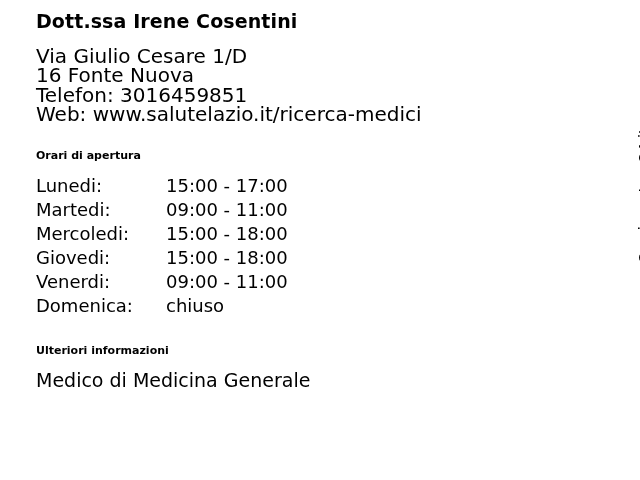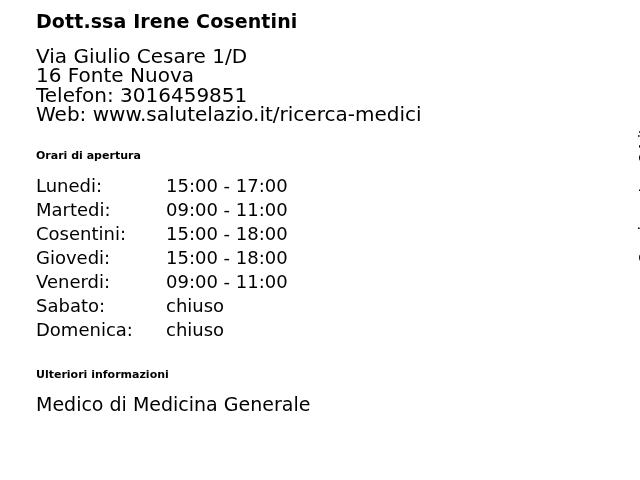--- a/index.html
+++ b/index.html
@@ -98,34 +98,30 @@
       <tbody>
         <tr>
           <td class="day">Lunedi:</td>
           <td class="time">15:00 - 17:00</td>
         </tr>
         <tr>
           <td class="day">Martedi:</td>
           <td class="time">09:00 - 11:00</td>
         </tr>
         <tr>
-          <td class="day">Cosentini:</td>
+          <td class="day">Mercoledi:</td>
           <td class="time">15:00 - 18:00</td>
         </tr>
         <tr>
           <td class="day">Giovedi:</td>
           <td class="time">15:00 - 18:00</td>
         </tr>
         <tr>
           <td class="day">Venerdi:</td>
           <td class="time">09:00 - 11:00</td>
-        </tr>
-        <tr>
-          <td class="day">Sabato:</td>
-          <td class="time">chiuso</td>
         </tr>
         <tr>
           <td class="day">Domenica:</td>
           <td class="time">chiuso</td>
         </tr>
       </tbody>
     </table>
 
     <h2 class="section-head">Ulteriori informazioni</h2>
 

